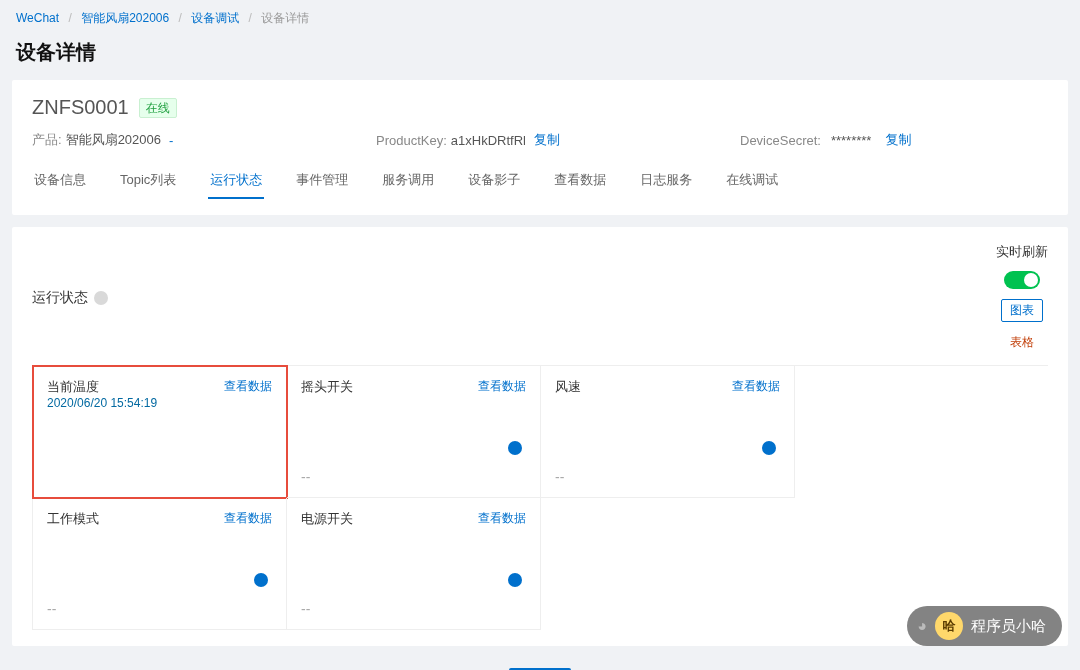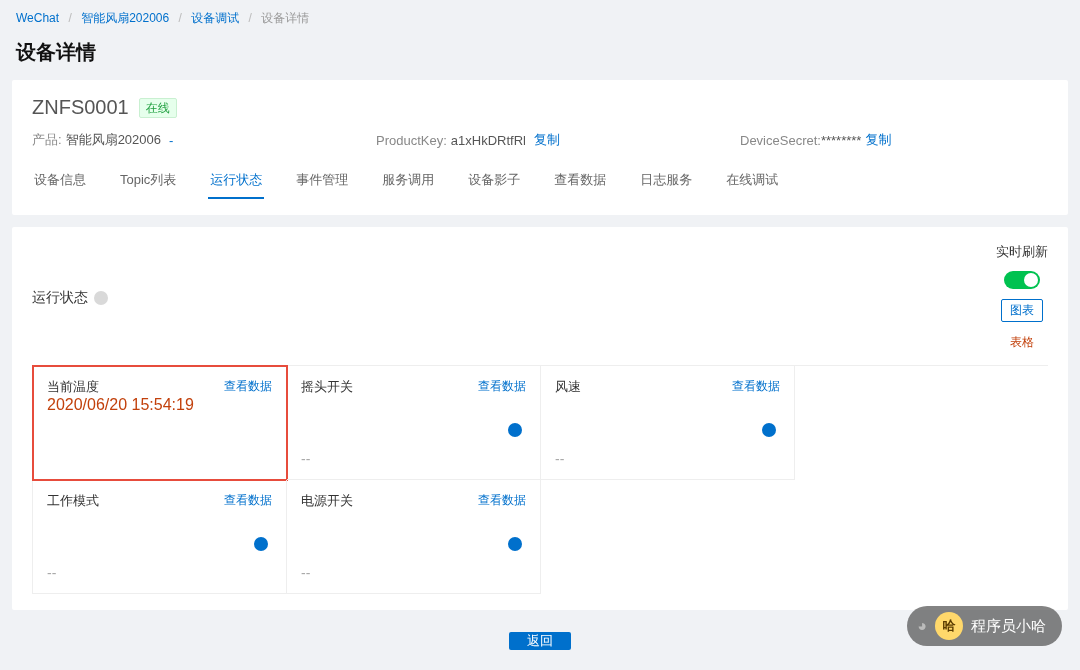--- a/index.html
+++ b/index.html
@@ -37,21 +37,21 @@
     background: #e6ffec; color: #1e9f3e; border: 1px solid #c9f0d1;
     font-size: 12px; padding: 1px 6px; border-radius: 2px; line-height: 16px;
   }
 
   .dev-meta { display: flex; align-items: center; font-size: 13px; color: #888; flex-wrap: wrap; gap: 4px; margin-bottom: 8px; }
   .dev-meta .label { color: #888; }
   .dev-meta .val { color: #555; }
   .dev-meta .link { color: #0070cc; cursor: pointer; margin-left: 4px; }
   .meta-left { flex: 0 0 340px; display:flex; align-items:center; gap:4px; }
   .meta-mid { flex: 0 0 360px; display:flex; align-items:center; gap:4px; }
-  .meta-right { flex: 1; display:flex; align-items:center; gap:0; }
+  .meta-right { flex: 1; display:flex; align-items:center; gap:10px; }
 
   .tabs {
     display: flex; gap: 30px; border-bottom: 0; margin-top: 14px;
     font-size: 13px;
   }
   .tab { color: #666; padding: 8px 2px; cursor: pointer; }
   .tab.active { color: #0070cc; border-bottom: 2px solid #0070cc; }
 
   .section-head { display:flex; align-items:center; justify-content:space-between; margin-bottom:12px; }
   .section-title { font-size: 14px; color:#333; display:flex; align-items:center; gap:6px; }
@@ -70,32 +70,32 @@
     content:""; width:14px; height:14px; background:#fff; border-radius:50%; position:absolute; top:2px; right:2px;
   }
   .chip-btn {
     border:1px solid #0070cc; color:#0070cc; background:#fff;
     font-size:12px; padding:2px 8px; border-radius:2px; cursor:pointer;
   }
   .chip-plain { font-size:12px; color:#c2410c; padding:2px 4px; cursor:pointer; }
 
   .tiles { display:flex; flex-wrap:wrap; gap:0; border-top:1px solid #eee; border-left:1px solid #eee; }
   .tile {
-    width: 254px; height: 114px; border-right:1px solid #eee; border-bottom:1px solid #eee;
+    width: 254px; height: 132px; border-right:1px solid #eee; border-bottom:1px solid #eee;
     padding: 12px 14px; position:relative; display:flex; flex-direction:column; justify-content:flex-start;
   }
   .tile.highlight { outline: 2px solid #e74c3c; outline-offset:-1px; }
   .tile-head { display:flex; justify-content:space-between; align-items:flex-start; font-size:13px; }
   .tile-title { color:#333; }
   .tile-link { color:#0070cc; font-size:12px; cursor:pointer; }
   .tile-body { margin-top: 8px; flex:1; position:relative; }
   .tile-value { font-size: 26px; color:#222; }
   .tile-unit { font-size: 14px; color:#666; margin-left:2px; }
   .tile-dash { font-size: 14px; color:#aaa; position:absolute; bottom:0; left:0; }
-  .tile-ts { font-size: 16px; color:#c2410c; }
+  .tile-ts { font-size: 12px; color:#0369a1; }
   .tile-info { position:absolute; bottom:42px; right:18px; }
 
   .back-btn {
     background:#0070cc; color:#fff; border:none; padding:0 18px;
     font-size:13px; border-radius:2px; cursor:pointer; font-weight:500;
   }
   .back-wrap { text-align:center; padding: 10px 0; }
 
   .channel {
     position:absolute; right:18px; bottom:24px;

